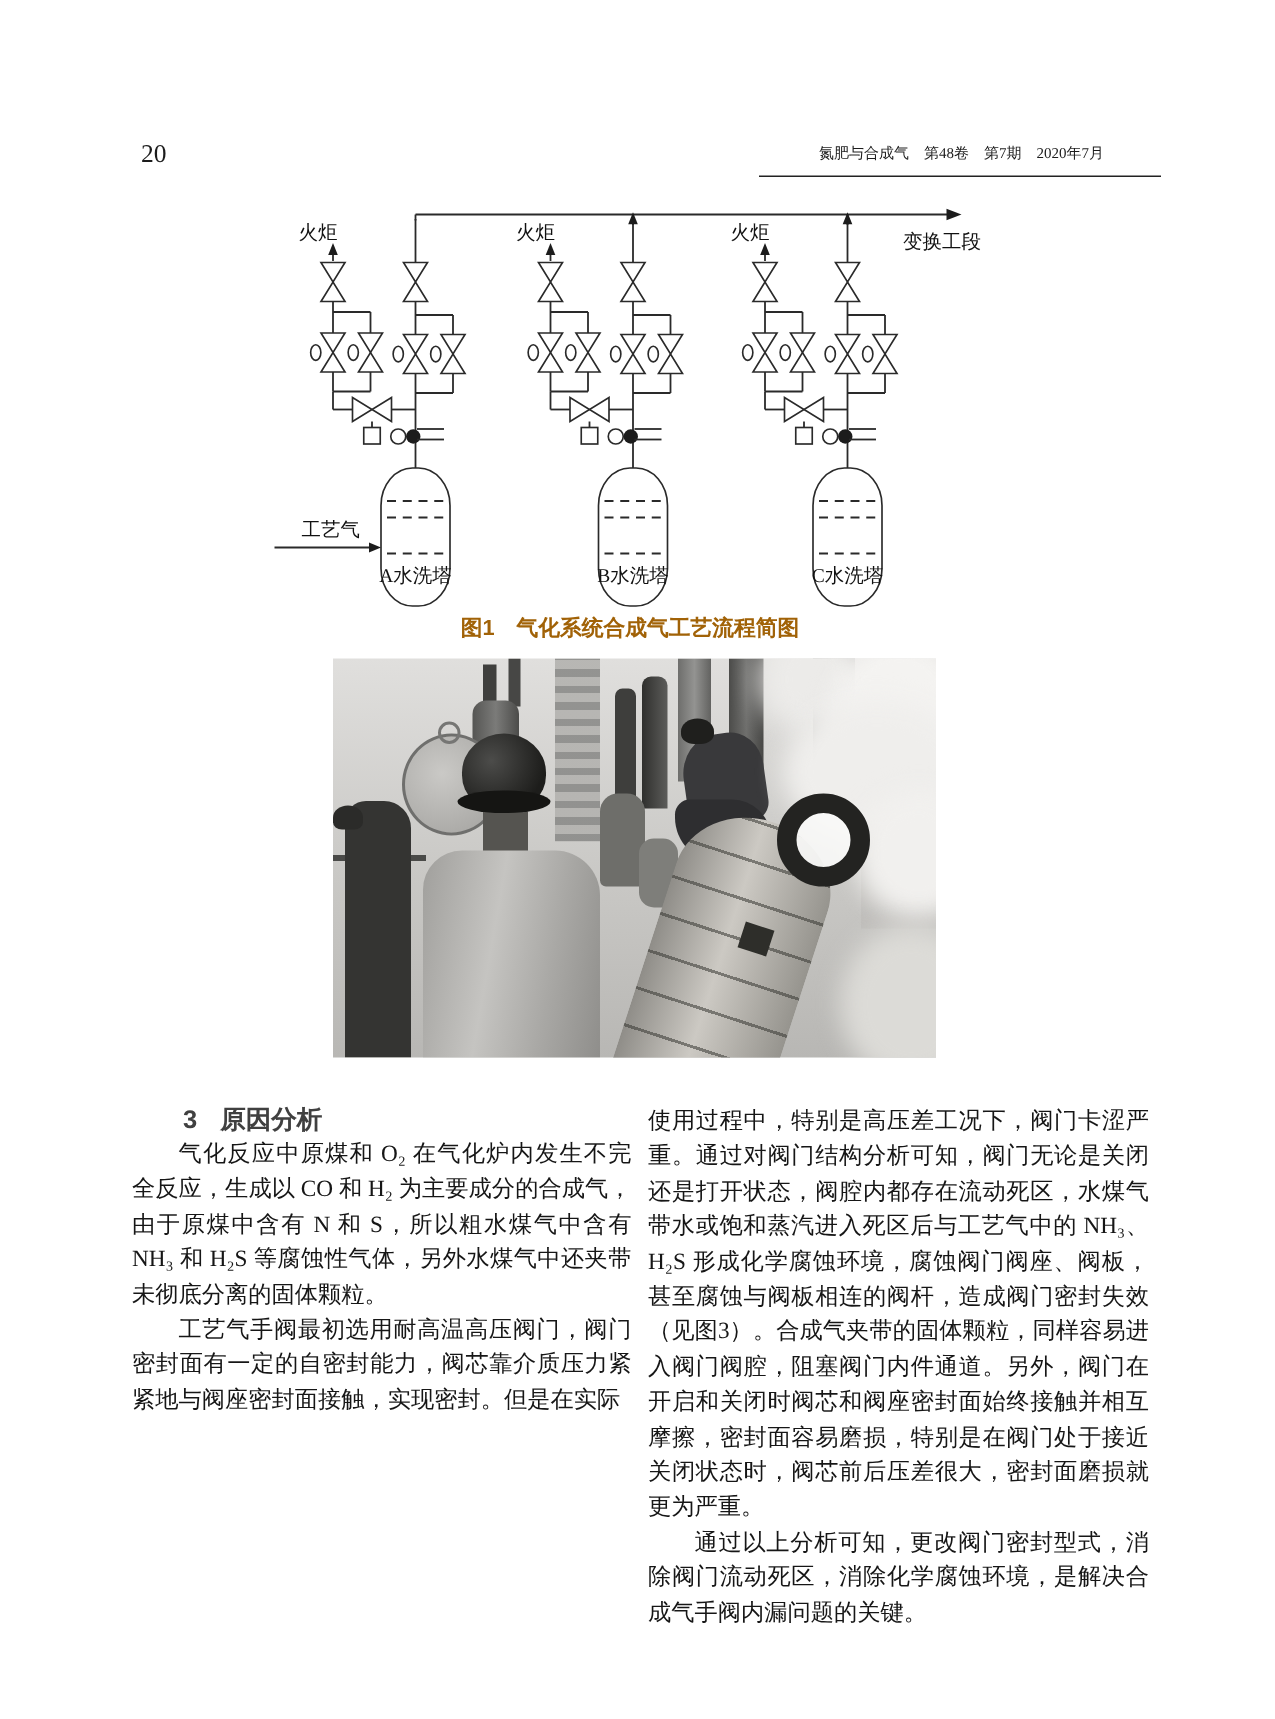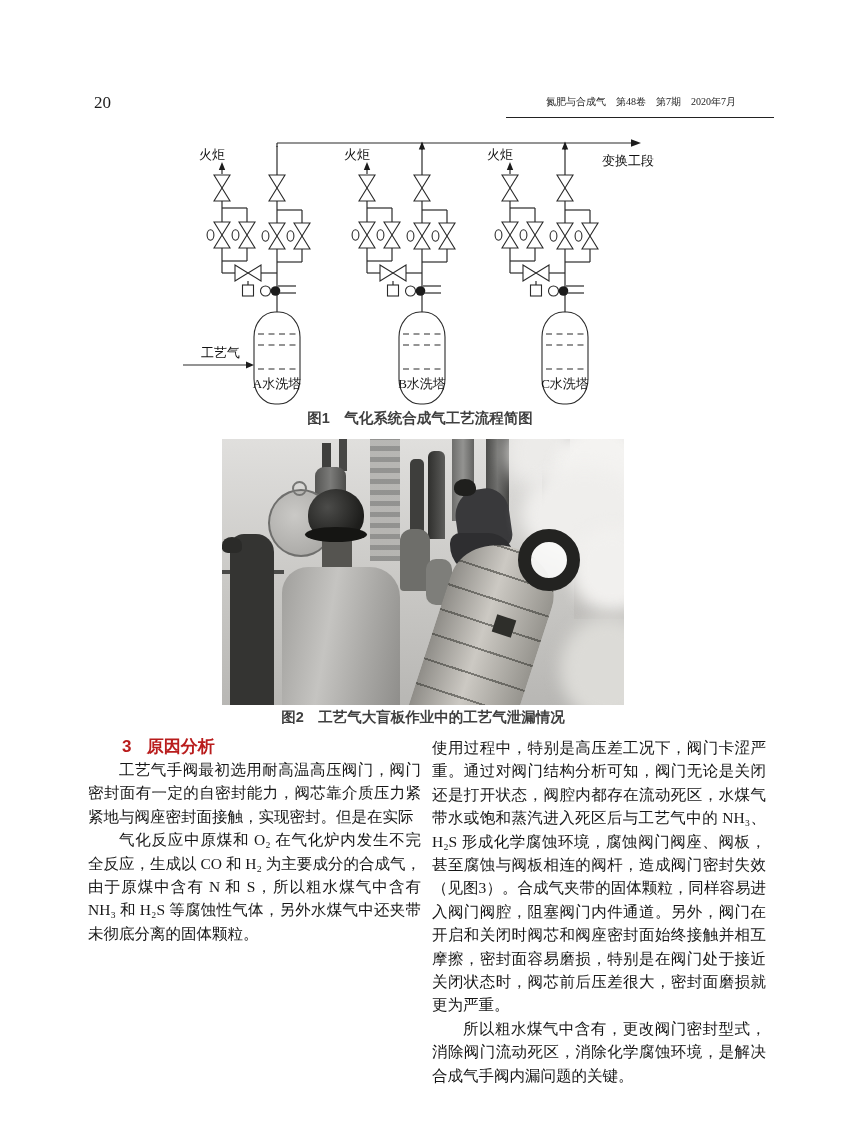--- a/index.html
+++ b/index.html
@@ -22,21 +22,21 @@
   .fig1-svg { position:absolute; left:180px; top:138px; width:480px; height:268px; }
   .pline { stroke:#2a2a2a; stroke-width:1.2; fill:none; }
   .pdash { stroke:#2a2a2a; stroke-width:1.2; fill:none; stroke-dasharray:6 4.5; }
   .vshape { fill:#ffffff; stroke:#2a2a2a; stroke-width:1.1; }
   .vfill  { fill:#1c1c1c; stroke:none; }
   .dtext  { font-family:"Liberation Serif", serif; font-size:13px; fill:#111; }
 
   .fig-caption {
     position:absolute; text-align:center;
     font-family:"Liberation Sans", sans-serif; font-weight:bold;
-    font-size:14.5px; color:#404040;
+    font-size:14.5px; color:#a16207;
   }
   .cap1 { left:180px; top:409px; width:480px; }
   .cap2 { left:222px; top:708px; width:402px; }
   .cap-label { margin-right:1em; }
 
   
   .photo {
     position:absolute; left:222px; top:439px; width:402px; height:266px;
     background:linear-gradient(#e0dfdd, #c9c8c5 55%, #b8b7b4);
     overflow:hidden;
@@ -94,21 +94,21 @@
 
   
   .col { position:absolute; top:736px; font-size:15.5px; line-height:23.4px;
     text-align:justify; color:#161616; }
   .col-left  { left:88px;  width:333px; }
   .col-right { left:432px; width:334px; }
   .col p { margin:0; text-indent:2em; }
   .col p.noindent { text-indent:0; }
   .sec-head {
     margin:11px 0 9px 0; font-family:"Liberation Sans", sans-serif;
-    font-weight:bold; font-size:17px; line-height:22px; color:#b91c1c; text-indent:0;
+    font-weight:bold; font-size:17px; line-height:22px; color:#404040; text-indent:0;
   }
   .sec-num { margin-right:0.9em; }
 </style>
 </head>
 <body>
 
 <div class="page">
 
   <div class="page-num">20</div>
   <div class="journal-head">氮肥与合成气　第48卷　第7期　2020年7月</div>
@@ -230,30 +230,27 @@
     <div class="ph-steam-e"></div>
     <div class="ph-flange"></div>
     <div class="ph-worker-left"></div>
     <div class="ph-helmet-far"></div>
     <div class="ph-neck"></div>
     <div class="ph-jacket"></div>
     <div class="ph-helmet"></div>
     <div class="ph-brim"></div>
   </div>
 
-  <div class="fig-caption cap2">
-    <span class="cap-label">图2</span><span>工艺气大盲板作业中的工艺气泄漏情况</span>
-  </div>
 
   <div class="col col-left">
     <p class="sec-head">
       <span class="sec-num">3</span><span>原因分析</span>
     </p>
+    <p>气化反应中原煤和 O₂ 在气化炉内发生不完全反应，生成以 CO 和 H₂ 为主要成分的合成气，由于原煤中含有 N 和 S，所以粗水煤气中含有 NH₃ 和 H₂S 等腐蚀性气体，另外水煤气中还夹带未彻底分离的固体颗粒。</p>
     <p>工艺气手阀最初选用耐高温高压阀门，阀门密封面有一定的自密封能力，阀芯靠介质压力紧紧地与阀座密封面接触，实现密封。但是在实际</p>
-    <p>气化反应中原煤和 O₂ 在气化炉内发生不完全反应，生成以 CO 和 H₂ 为主要成分的合成气，由于原煤中含有 N 和 S，所以粗水煤气中含有 NH₃ 和 H₂S 等腐蚀性气体，另外水煤气中还夹带未彻底分离的固体颗粒。</p>
   </div>
 
   <div class="col col-right">
     <p class="noindent">使用过程中，特别是高压差工况下，阀门卡涩严重。通过对阀门结构分析可知，阀门无论是关闭还是打开状态，阀腔内都存在流动死区，水煤气带水或饱和蒸汽进入死区后与工艺气中的 NH₃、H₂S 形成化学腐蚀环境，腐蚀阀门阀座、阀板，甚至腐蚀与阀板相连的阀杆，造成阀门密封失效（见图3）。合成气夹带的固体颗粒，同样容易进入阀门阀腔，阻塞阀门内件通道。另外，阀门在开启和关闭时阀芯和阀座密封面始终接触并相互摩擦，密封面容易磨损，特别是在阀门处于接近关闭状态时，阀芯前后压差很大，密封面磨损就更为严重。</p>
-    <p>所以粗水煤气中含有，更改阀门密封型式，消除阀门流动死区，消除化学腐蚀环境，是解决合成气手阀内漏问题的关键。</p>
+    <p>通过以上分析可知，更改阀门密封型式，消除阀门流动死区，消除化学腐蚀环境，是解决合成气手阀内漏问题的关键。</p>
   </div>
 
 </div>
 
 </body></html>

